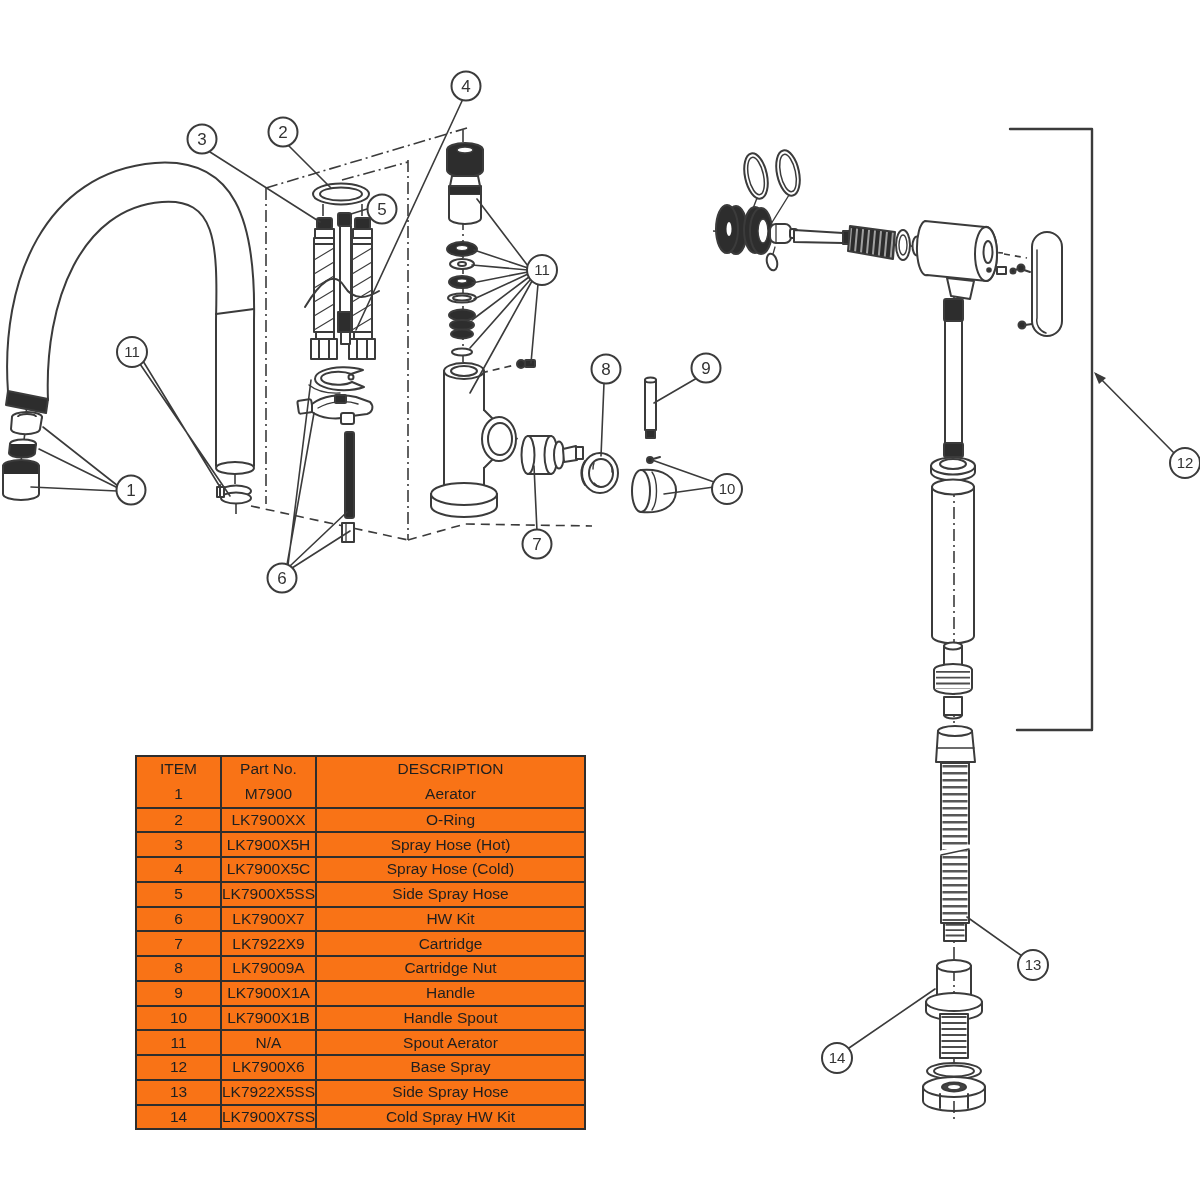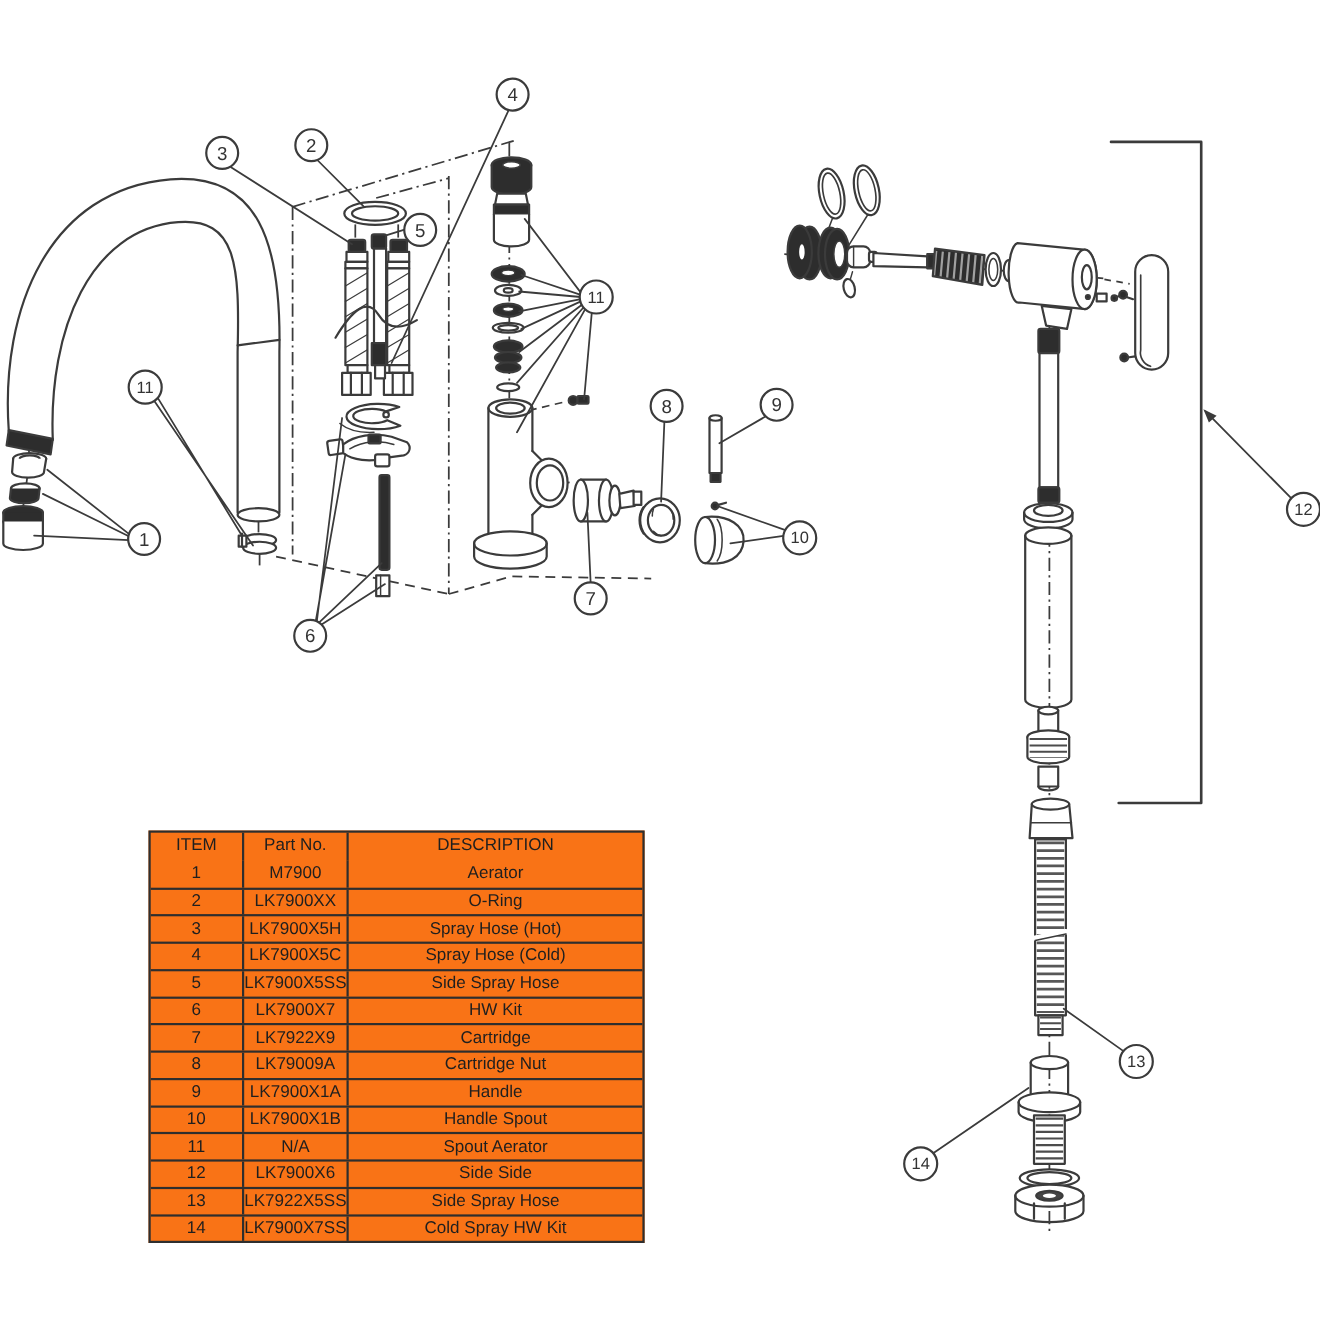--- a/index.html
+++ b/index.html
@@ -441,21 +441,21 @@
           <div class="pcell">Handle Spout</div>
         </div>
         <div class="prow">
           <div class="pcell">11</div>
           <div class="pcell">N/A</div>
           <div class="pcell">Spout Aerator</div>
         </div>
         <div class="prow">
           <div class="pcell">12</div>
           <div class="pcell">LK7900X6</div>
-          <div class="pcell">Side Side</div>
+          <div class="pcell">Base Spray</div>
         </div>
         <div class="prow">
           <div class="pcell">13</div>
           <div class="pcell">LK7922X5SS</div>
           <div class="pcell">Side Spray Hose</div>
         </div>
         <div class="prow">
           <div class="pcell">14</div>
           <div class="pcell">LK7900X7SS</div>
           <div class="pcell">Cold Spray HW Kit</div>

